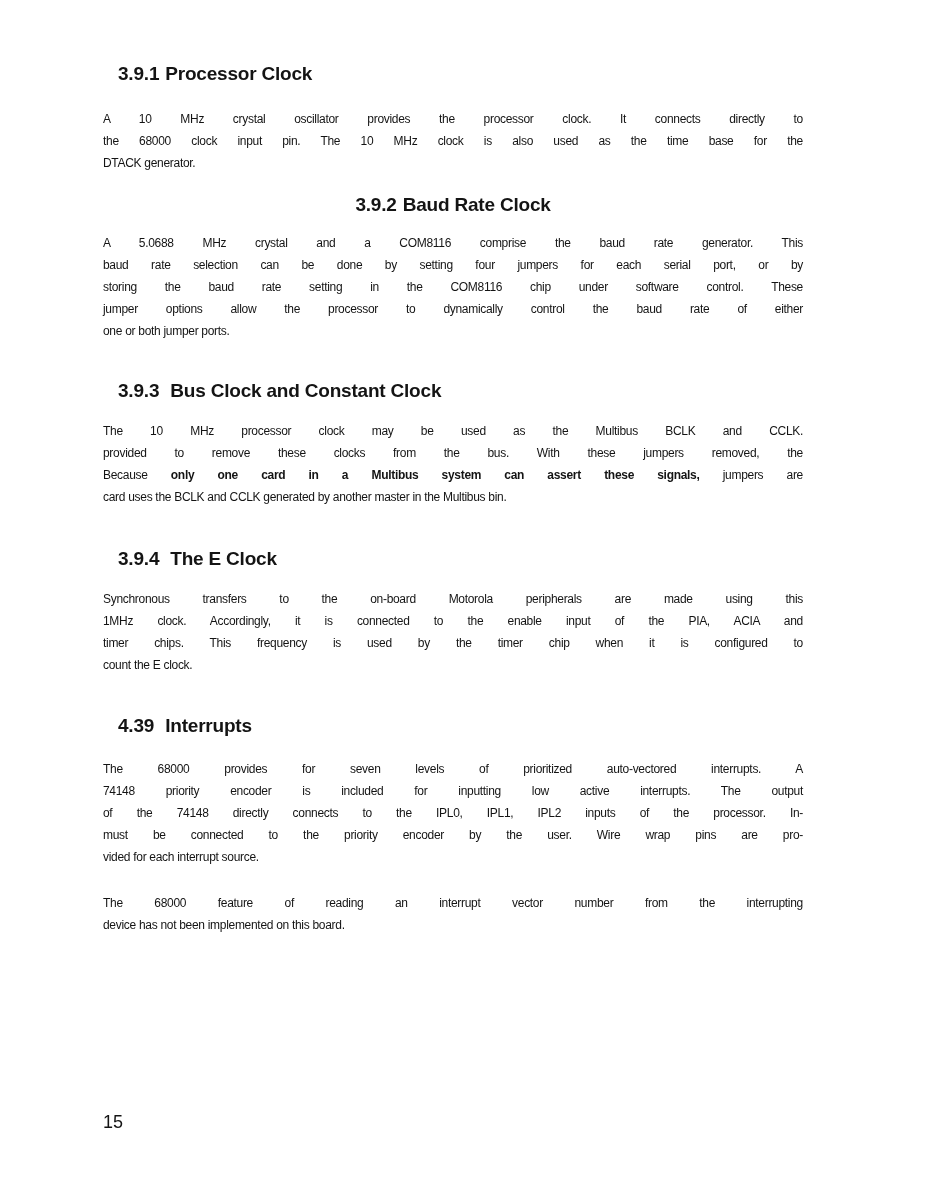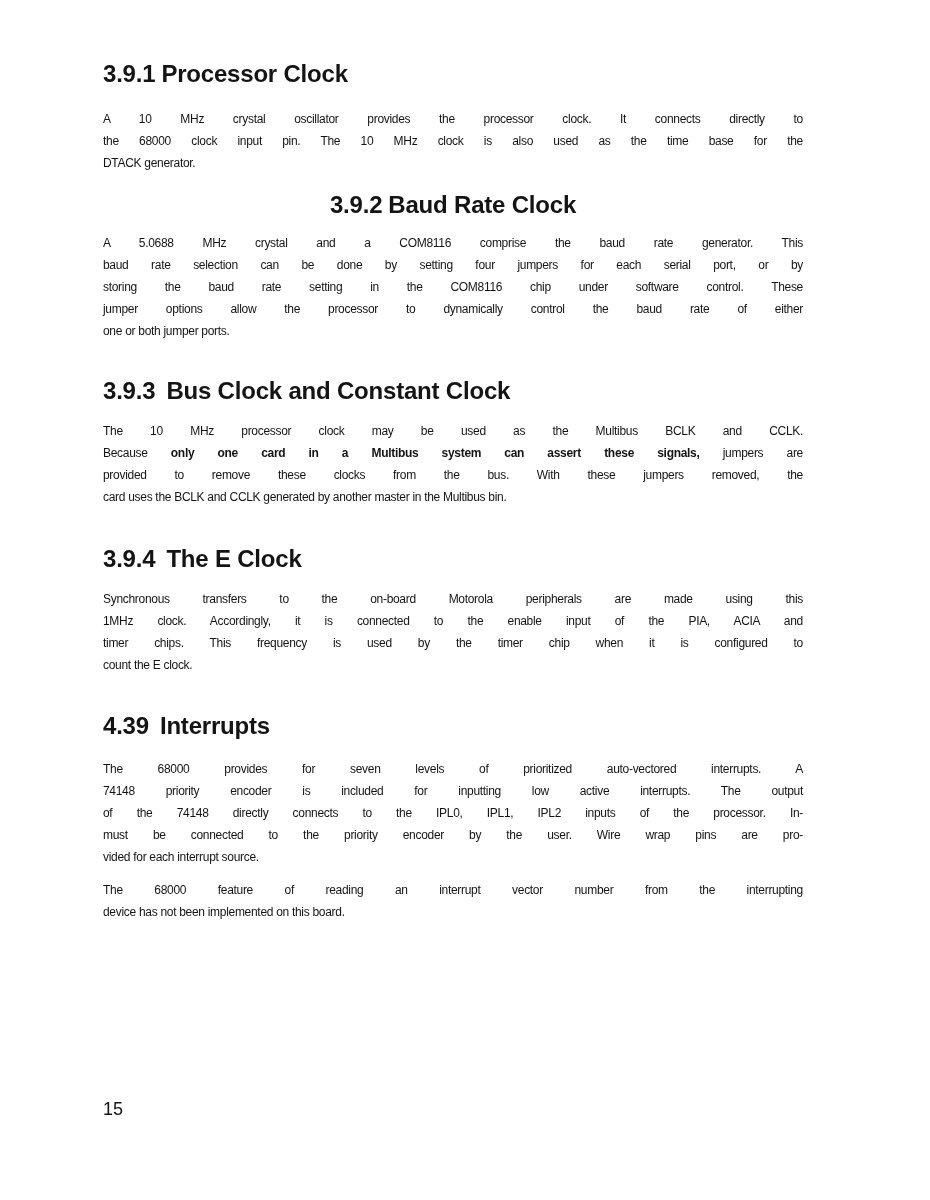--- a/index.html
+++ b/index.html
@@ -7,22 +7,22 @@
     position: relative;
     width: 930px;
     height: 1200px;
     background: #ffffff;
     font-family: "Liberation Sans", "DejaVu Sans", sans-serif;
     color: #141414;
     overflow: hidden;
   }
   .content { margin-left: 103px; width: 700px; }
   .sec-head {
-    margin: 0;
-    font-size: 24px;
+    margin: 15px;
+    font-size: 19px;
     font-weight: 700;
     line-height: 22px;
     letter-spacing: -0.2px;
     white-space: nowrap;
   }
   .sec-num { margin-right: 6px; }
   .wide-gap .sec-num { margin-right: 11px; }
   .para { margin: 0; }
   .line {
     font-size: 12px;
@@ -36,21 +36,21 @@
   .line b { font-weight: 700; }
   .m63  { margin-top: 63px; }
   .m23  { margin-top: 23px; }
   .m20  { margin-top: 20px; text-align: center; }
   .m16  { margin-top: 16px; }
   .m38  { margin-top: 38px; }
   .m18  { margin-top: 18px; }
   .m40  { margin-top: 40px; }
   .m39  { margin-top: 39px; }
   .m21  { margin-top: 21px; }
-  .m11  { margin-top: 11px; }
+  .m11  { margin-top: 24px; }
   .footer {
     margin-left: 103px;
     margin-top: 175px;
     width: 700px;
     text-align: left;
     font-size: 18px;
     line-height: 22px;
   }
 </style>
 </head>
@@ -77,22 +77,22 @@
       <div class="line">storing the baud rate setting in the COM8116 chip under software control. These</div>
       <div class="line">jumper options allow the processor to dynamically control the baud rate of either</div>
       <div class="line last">one or both jumper ports.</div>
     </div>
 
     <h2 class="sec-head wide-gap m38">
       <span class="sec-num">3.9.3</span><span class="sec-title">Bus Clock and Constant Clock</span>
     </h2>
     <div class="para m18">
       <div class="line">The 10 MHz processor clock may be used as the Multibus BCLK and CCLK.</div>
+      <div class="line">provided to remove these clocks from the bus. With these jumpers removed, the</div>
       <div class="line"><span>Because </span><b>only one card in a Multibus system can assert these signals,</b><span> jumpers are</span></div>
-      <div class="line">provided to remove these clocks from the bus. With these jumpers removed, the</div>
       <div class="line last">card uses the BCLK and CCLK generated by another master in the Multibus bin.</div>
     </div>
 
     <h2 class="sec-head wide-gap m40">
       <span class="sec-num">3.9.4</span><span class="sec-title">The E Clock</span>
     </h2>
     <div class="para m18">
       <div class="line">Synchronous transfers to the on-board Motorola peripherals are made using this</div>
       <div class="line">1MHz clock. Accordingly, it is connected to the enable input of the PIA, ACIA and</div>
       <div class="line">timer chips. This frequency is used by the timer chip when it is configured to</div>

